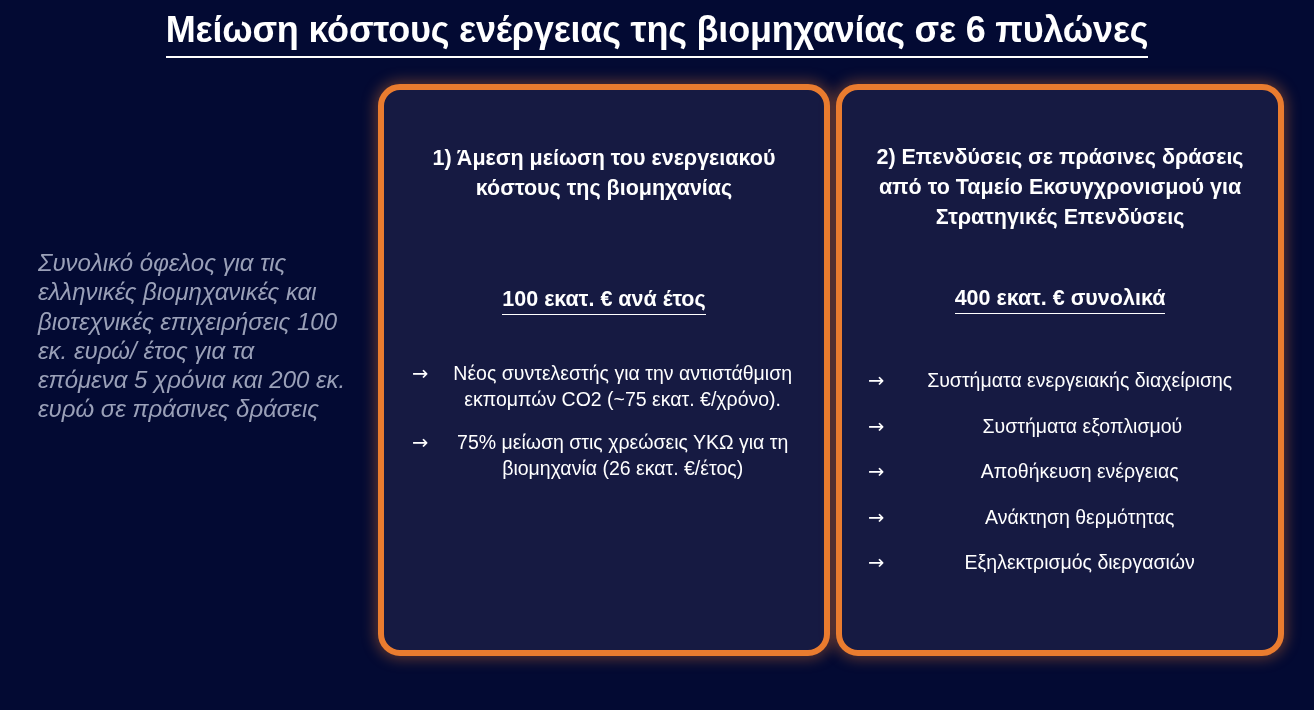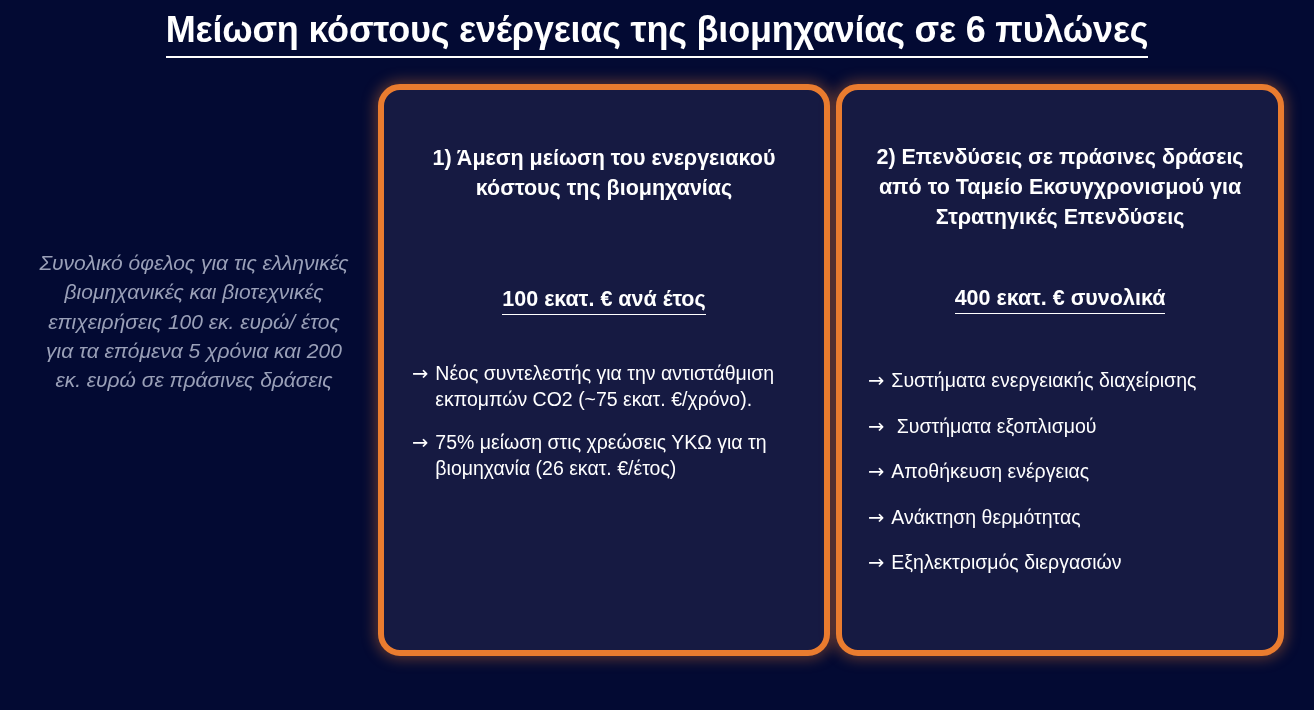--- a/index.html
+++ b/index.html
@@ -43,24 +43,23 @@
     padding-bottom: 5px;
     display: inline-block;
   }
 
   
   #left-note {
     position: absolute;
     left: 38px;
     top: 248px;
     width: 312px;
-    text-align: center;
     color: #9aa0b8;
     font-style: italic;
-    font-size: 21px;
+    font-size: 24px;
     line-height: 29.3px;
   }
 
   
   .card {
     position: absolute;
     top: 84px;
     height: 572px;
     border: 6px solid #ea7c2f;
     border-radius: 22px;
@@ -126,21 +125,21 @@
   #card-1 .bullet { margin-bottom: 18px; }
   #card-2 .bullet { margin-bottom: 20px; }
 
   .bullet .arrow {
     flex: 0 0 auto;
     margin-right: 7px;
     font-size: 19.5px;
     line-height: 25.5px;
     font-family: "DejaVu Sans", sans-serif;
   }
-  .bullet .btext { flex: 1 1 auto; white-space: pre-wrap; }
+  .bullet .btext { flex: 1 1 auto; white-space: pre-wrap; text-align: center; }
   #card-1 .bullet .btext { text-indent: 0; }
 </style>
 </head>
 <body>
 
 <div id="slide">
 
   <div id="slide-title">
     <span class="u">Μείωση κόστους ενέργειας της βιομηχανίας σε 6 πυλώνες</span>
   </div>

